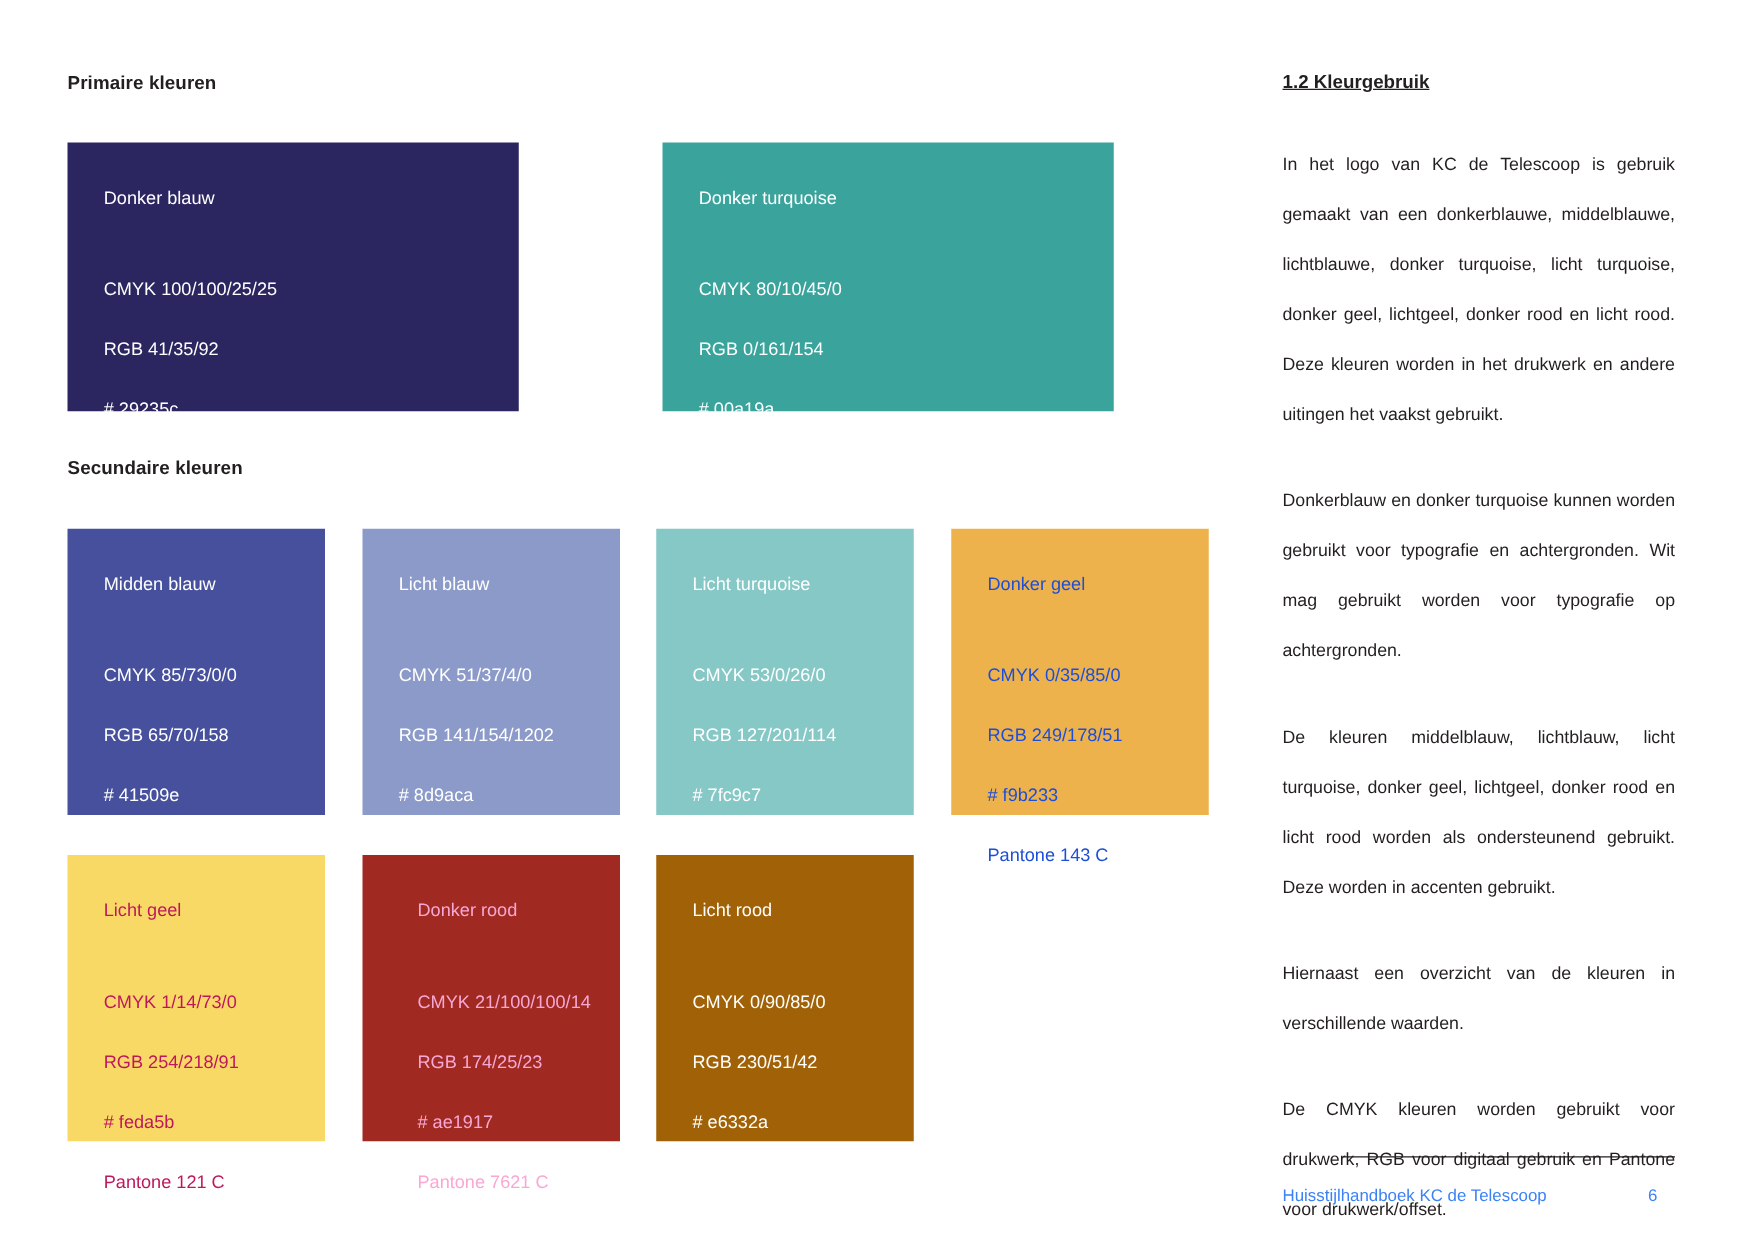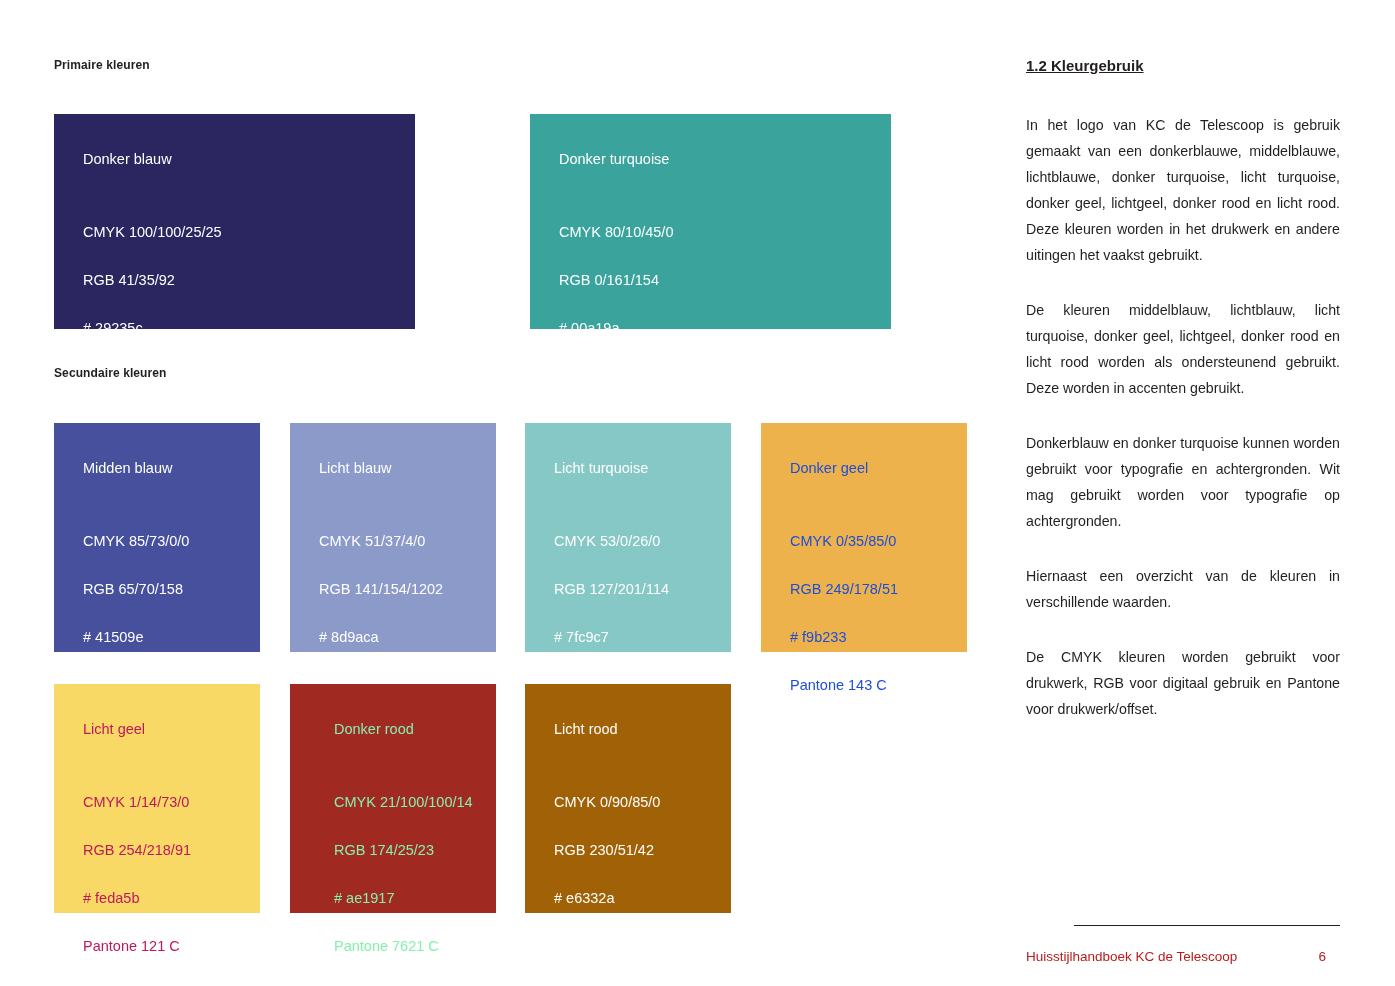--- a/index.html
+++ b/index.html
@@ -25,21 +25,21 @@
   
   .left-col {
     position: absolute;
     left: 54px;
     top: 0;
     width: 920px;
     height: 986px;
   }
 
   .section-heading {
-    font-size: 12px;
+    font-size: 15px;
     font-weight: bold;
     letter-spacing: 0.1px;
     color: #231f20;
     margin: 0;
   }
   .heading-primary   { position: absolute; left: 0; top: 58px; }
   .heading-secondary { position: absolute; left: 0; top: 366px; }
 
   
   .swatch {
@@ -95,21 +95,21 @@
     text-decoration: underline;
   }
   .body-text {
     position: absolute;
     left: 0;
     top: 112px;
     width: 314px;
   }
   .body-text p {
     font-size: 14.2px;
-    line-height: 26px;
+    line-height: 40px;
     text-align: justify;
     margin: 0 0 29px 0;
     color: #231f20;
   }
   .body-text p:last-child { margin-bottom: 0; }
 
   .footer {
     position: absolute;
     left: 0;
     bottom: 22px;
@@ -125,21 +125,21 @@
   }
   .footer-row {
     position: absolute;
     left: 0;
     bottom: 0;
     width: 314px;
     display: flex;
     justify-content: space-between;
     align-items: baseline;
     font-size: 13.5px;
-    color: #b91c1c;
+    color: #3b82f6;
   }
   .footer-page { padding-right: 14px; }
 </style>
 </head>
 <body>
 
 <div class="page">
 
   <div class="left-col">
 
@@ -210,21 +210,21 @@
     <div class="swatch secondary row-b c0" style="background-color: rgb(249, 217, 102); color: #be185d;">
       <p class="name">Licht geel</p>
       <p class="specs">
         <span>CMYK 1/14/73/0</span>
         <span>RGB 254/218/91</span>
         <span># feda5b</span>
         <span>Pantone 121 C</span>
       </p>
     </div>
 
-    <div class="swatch secondary row-b c1" style="background-color: rgb(160, 42, 34); color: #86efac; padding-left: 44px;">
+    <div class="swatch secondary row-b c1" style="background-color: rgb(160, 42, 34); color: #f9a8d4; padding-left: 44px;">
       <p class="name">Donker rood</p>
       <p class="specs">
         <span>CMYK 21/100/100/14</span>
         <span>RGB 174/25/23</span>
         <span># ae1917</span>
         <span>Pantone 7621 C</span>
       </p>
     </div>
 
     <div class="swatch secondary row-b c2" style="background-color: #a16207; color: rgb(255, 255, 255);">
@@ -238,22 +238,22 @@
     </div>
 
   </div>
 
   <div class="right-col">
 
     <h1 class="doc-heading">1.2 Kleurgebruik</h1>
 
     <div class="body-text">
       <p>In het logo van KC de Telescoop is gebruik gemaakt van een donkerblauwe, middelblauwe, lichtblauwe, donker turquoise, licht turquoise, donker geel, lichtgeel, donker rood en licht rood. Deze kleuren worden in het drukwerk en andere uitingen het vaakst gebruikt.</p>
+      <p>Donkerblauw en donker turquoise kunnen worden gebruikt voor typografie en achtergronden. Wit mag gebruikt worden voor typografie op achtergronden.</p>
       <p>De kleuren middelblauw, lichtblauw, licht turquoise, donker geel, lichtgeel, donker rood en licht rood worden als ondersteunend gebruikt. Deze worden in accenten gebruikt.</p>
-      <p>Donkerblauw en donker turquoise kunnen worden gebruikt voor typografie en achtergronden. Wit mag gebruikt worden voor typografie op achtergronden.</p>
       <p>Hiernaast een overzicht van de kleuren in verschillende waarden.</p>
       <p>De CMYK kleuren worden gebruikt voor drukwerk, RGB voor digitaal gebruik en Pantone voor drukwerk/offset.</p>
     </div>
 
     <div class="footer">
       <div class="footer-rule"></div>
       <div class="footer-row">
         <span>Huisstijlhandboek KC de Telescoop</span>
         <span class="footer-page">6</span>
       </div>

